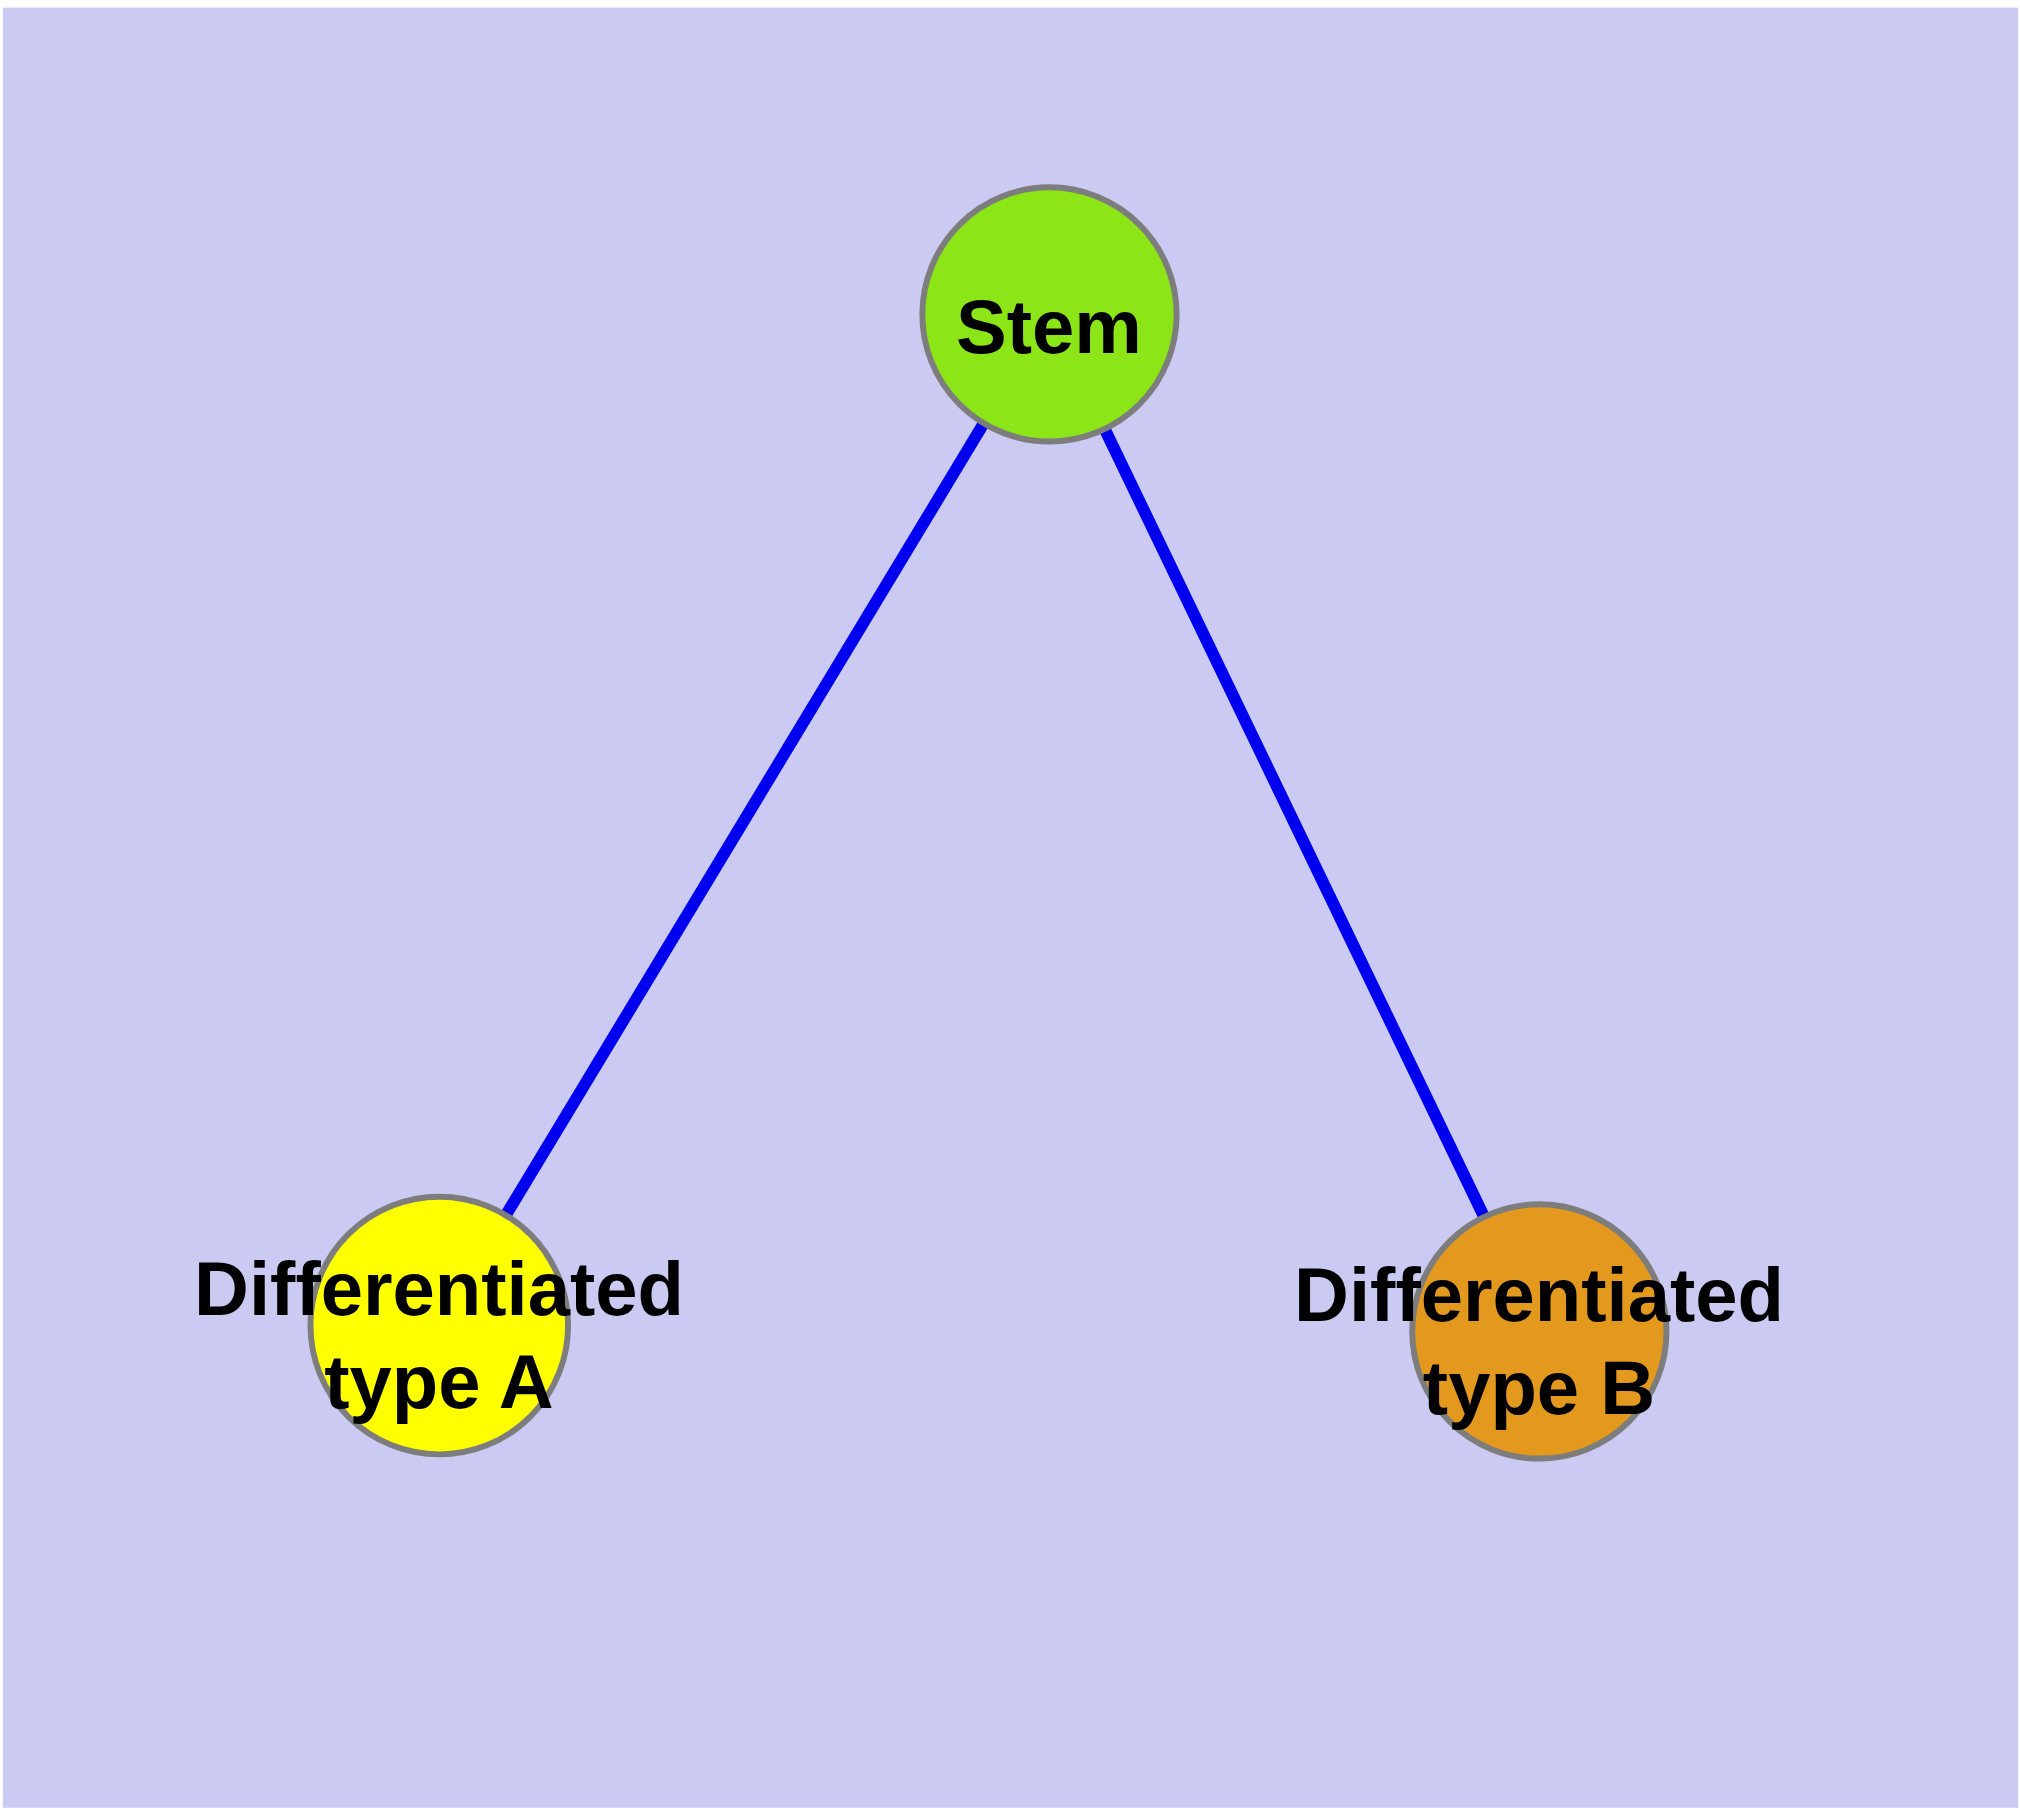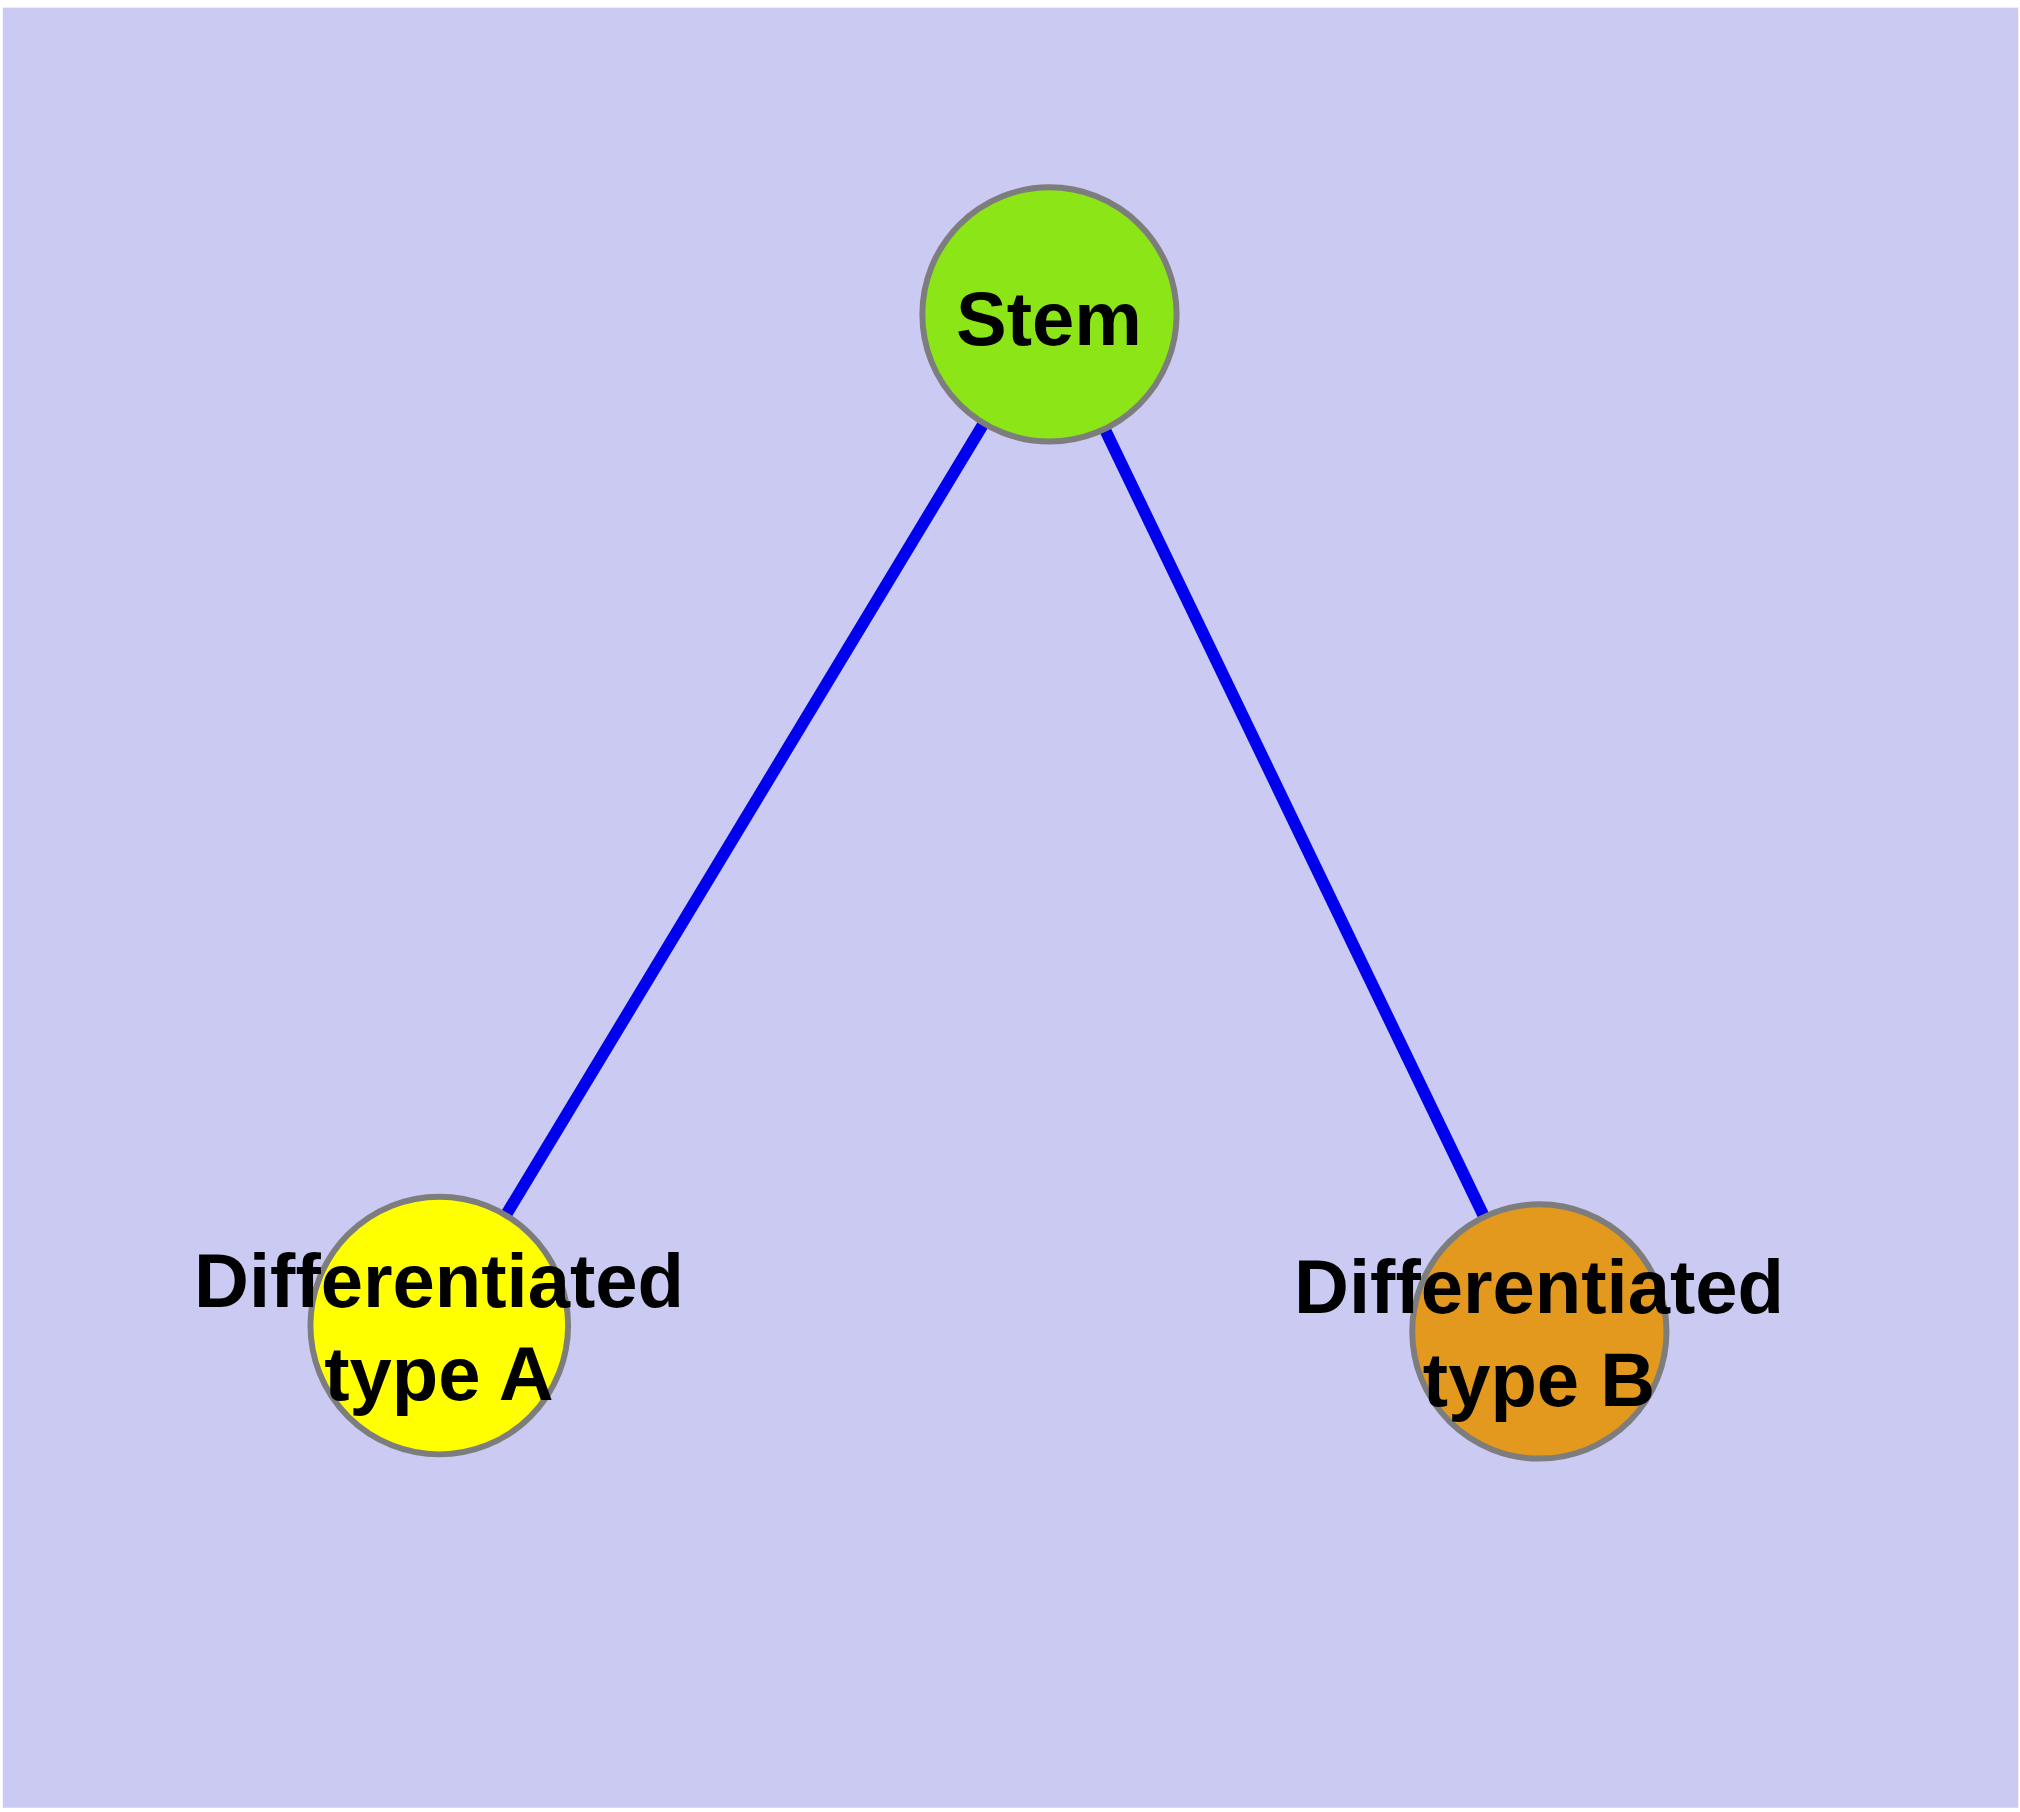--- a/index.html
+++ b/index.html
@@ -28,20 +28,21 @@
   .node-label {
     position: absolute;
     transform: translate(-50%, -50%);
     font-weight: bold;
     font-size: 76px;
     line-height: 93px;
     color: var(--label-color, #000000);
     text-align: center;
     white-space: pre-line;
     pointer-events: none;
+    margin-top: 8px;
   }
 </style>
 </head>
 <body style="background: rgb(255, 255, 255);">
 
 <svg class="graph-svg" width="2021" height="1812" viewBox="0 0 2384 2138" xmlns="http://www.w3.org/2000/svg">
 
   <rect x="3" y="9" width="2378" height="2124" fill="#cacaf2"></rect>
 
   <line class="edge" x1="1238" y1="371" x2="518" y2="1564" stroke="#0000ee"></line>

